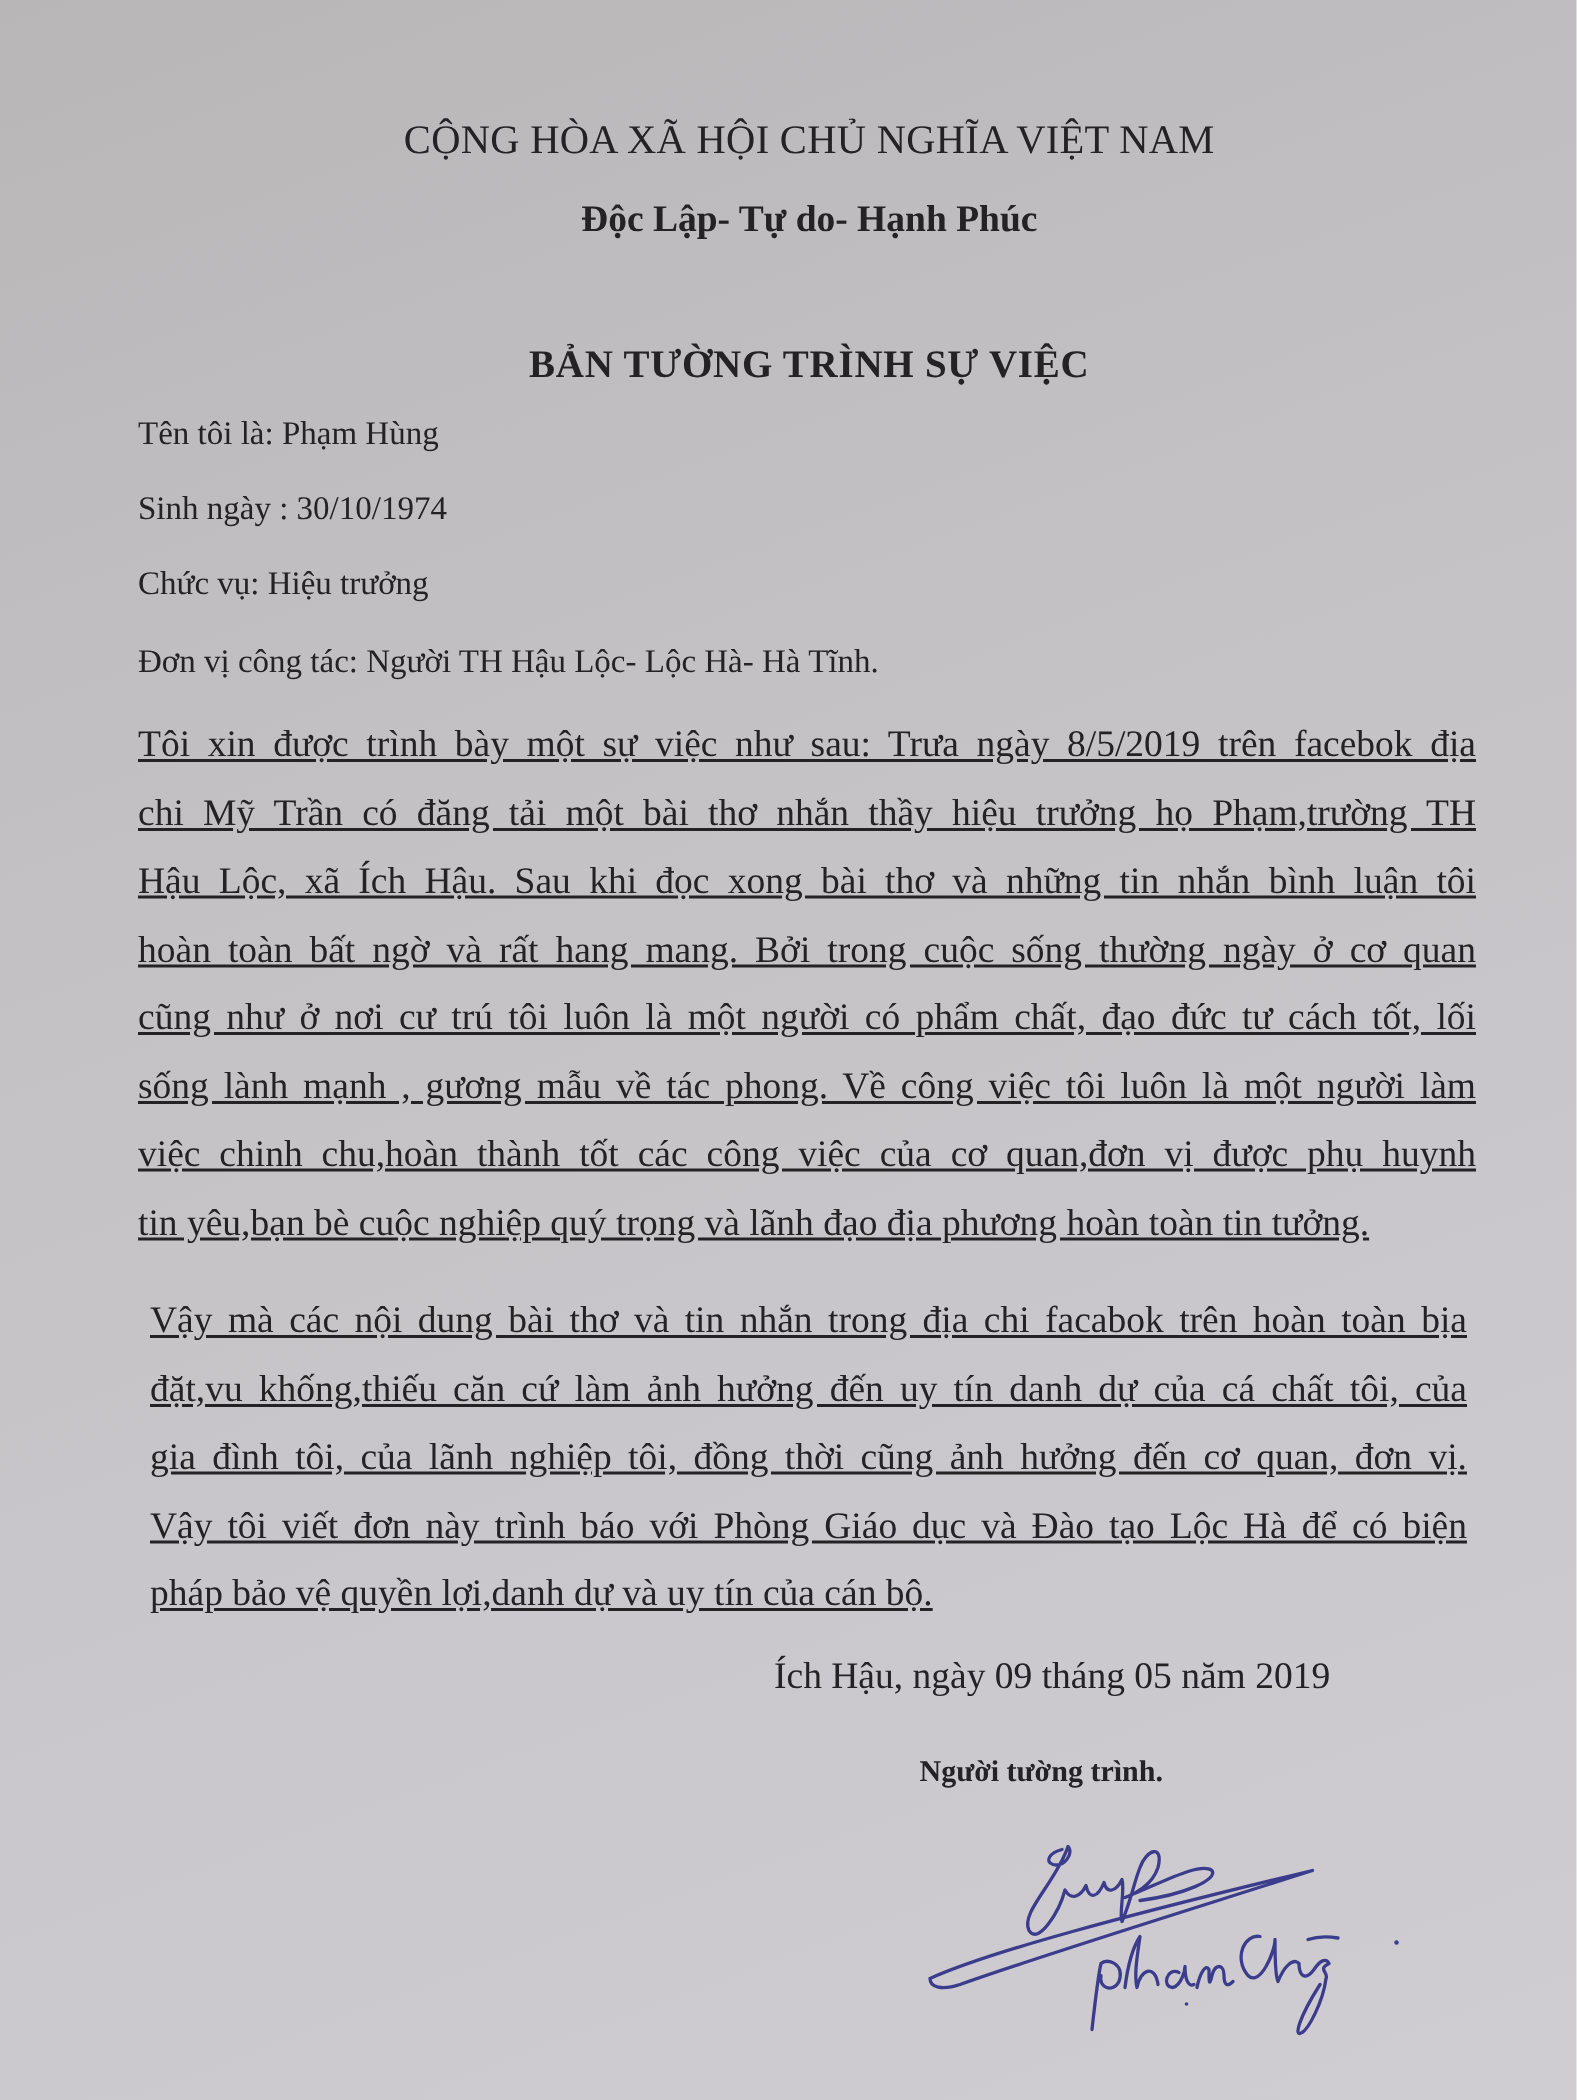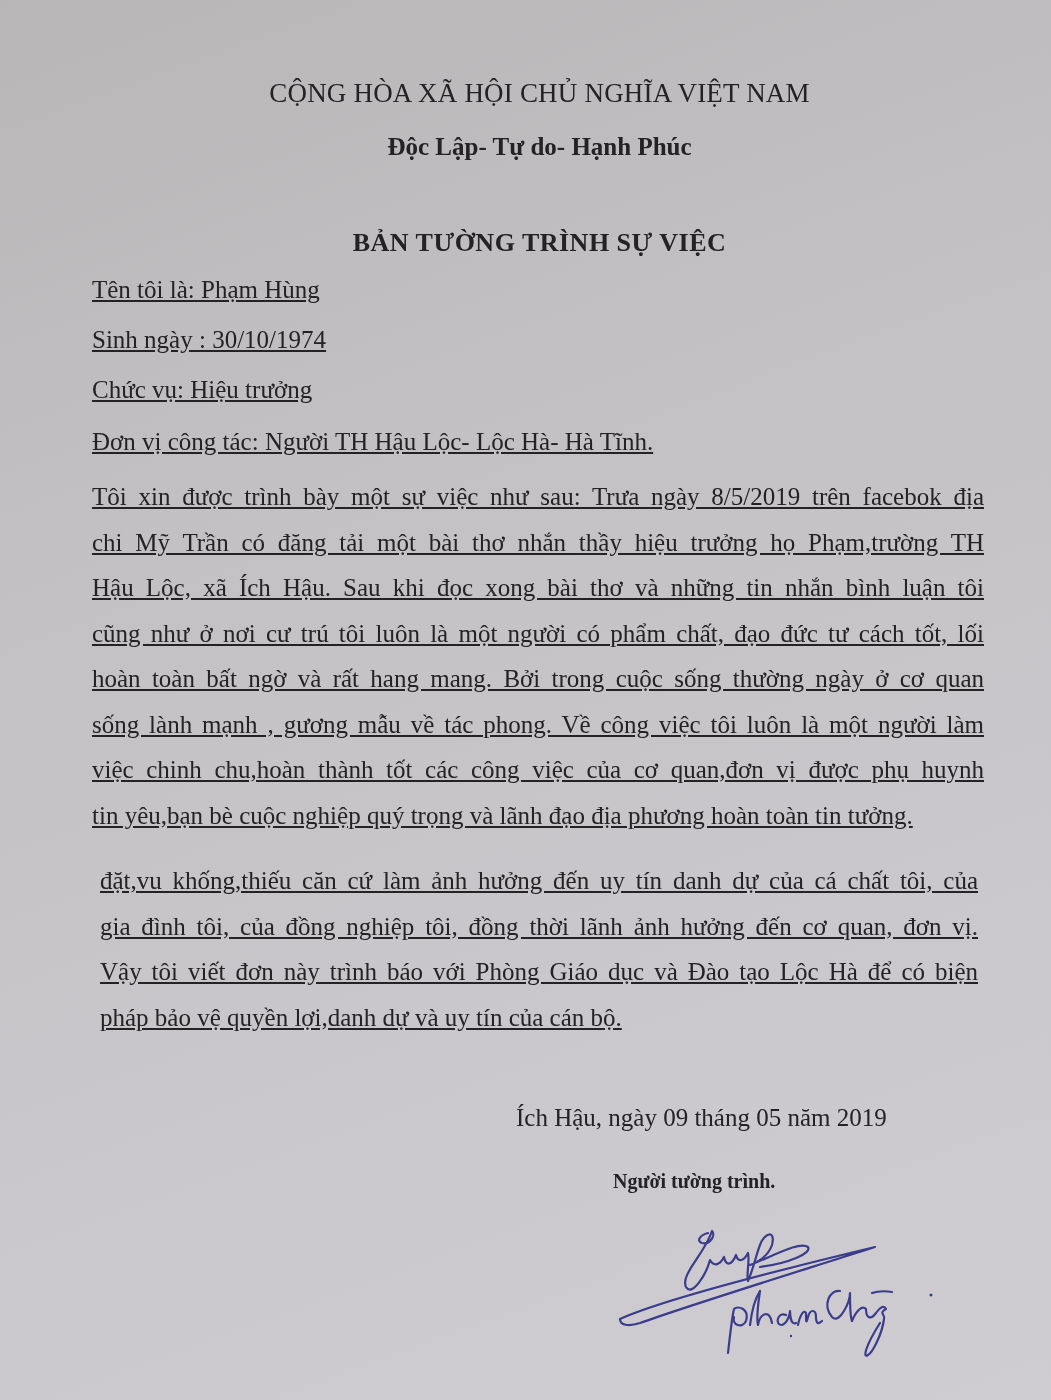--- a/index.html
+++ b/index.html
@@ -8,21 +8,21 @@
     background: linear-gradient(160deg, #b8b6b7 0%, #c3c1c3 35%, #cac8cc 70%, #cfcdd2 100%);
     font-family: "Liberation Serif", "DejaVu Serif", serif;
     color:#242224;
     position:relative;
   }
   .page { position:absolute; left:0; top:0; width:1051px; height:1208px; }
   .center { position:absolute; left:0; width:1051px; text-align:center; white-space:nowrap; }
   .nation { top:78px; font-size:27px; letter-spacing:0.2px; left:14px; }
   .motto { top:133px; font-size:25px; font-weight:bold; left:14px; }
   .title { top:228px; font-size:26px; font-weight:bold; left:14px; letter-spacing:0.5px; }
-  .line { position:absolute; left:92px; font-size:25px; white-space:nowrap;text-decoration:underline; }
+  .line { position:absolute; left:92px; font-size:22px; white-space:nowrap; }
   .para { position:absolute; left:92px; width:892px; font-size:25px; line-height:45.5px; text-align:justify;text-decoration:underline; }
   .para .ln { display:block; text-align:justify; text-align-last:justify; white-space:nowrap; height:45.5px; }
   .para .ln.last { text-align-last:left; }
   .place-date { position:absolute; left:516px; top:1104px; font-size:25px; white-space:nowrap; }
   .signer { position:absolute; left:613px; top:1170px; font-size:20px; font-weight:bold; white-space:nowrap; }
   .signature { position:absolute; left:600px; top:1205px; width:360px; height:170px; }
 </style>
 </head>
 <body>
 
@@ -34,30 +34,31 @@
 
   <div class="line" style="top:276px">Tên tôi là: Phạm Hùng</div>
   <div class="line" style="top:326px">Sinh ngày : 30/10/1974</div>
   <div class="line" style="top:376px">Chức vụ: Hiệu trưởng</div>
   <div class="line" style="top:428px">Đơn vị công tác: Người TH Hậu Lộc- Lộc Hà- Hà Tĩnh.</div>
 
   <div class="para" style="top:474px">
     <span class="ln">Tôi xin được trình bày một sự việc như sau: Trưa ngày 8/5/2019 trên facebok địa</span>
     <span class="ln">chi Mỹ Trần có đăng tải một bài thơ nhắn thầy hiệu trưởng họ Phạm,trường TH</span>
     <span class="ln">Hậu Lộc, xã Ích Hậu. Sau khi đọc xong bài thơ và những tin nhắn bình luận tôi</span>
+    <span class="ln">hoàn toàn bất ngờ và rất hang mang. Bởi trong cuộc sống thường ngày ở cơ quan</span>
     <span class="ln">cũng như ở nơi cư trú tôi luôn là một người có phẩm chất, đạo đức tư cách tốt, lối</span>
-    <span class="ln">hoàn toàn bất ngờ và rất hang mang. Bởi trong cuộc sống thường ngày ở cơ quan</span>
     <span class="ln">sống lành mạnh , gương mẫu về tác phong. Về công việc tôi luôn là một người làm</span>
     <span class="ln">việc chinh chu,hoàn thành tốt các công việc của cơ quan,đơn vị  được phụ huynh</span>
     <span class="ln last">tin yêu,bạn bè cuộc nghiệp quý trọng và lãnh đạo địa phương hoàn toàn tin tưởng.</span>
   </div>
 
   <div class="para" style="top:858px; left:100px; width:878px;">
+    <span class="ln">Vậy mà các nội dung  bài thơ và tin nhắn trong địa chi facabok trên hoàn toàn  bịa</span>
     <span class="ln">đặt,vu khống,thiếu căn cứ làm ảnh hưởng đến uy tín danh dự của cá chất tôi, của</span>
-    <span class="ln">gia đình tôi, của đồng nghiệp tôi, đồng thời lãnh ảnh hưởng đến cơ quan, đơn vị.</span>
+    <span class="ln">gia đình tôi, của lãnh nghiệp tôi, đồng thời cũng ảnh hưởng đến cơ quan, đơn vị.</span>
     <span class="ln">Vậy tôi viết đơn này trình báo với Phòng Giáo dục và Đào tạo Lộc Hà  để có biện</span>
     <span class="ln last">pháp bảo vệ quyền lợi,danh dự và uy tín  của cán bộ.</span>
   </div>
 
   <div class="place-date">Ích Hậu, ngày 09  tháng 05 năm 2019</div>
   <div class="signer">Người tường trình.</div>
 
   <svg class="signature" viewBox="0 0 360 170" fill="none" stroke="#3b3c8c" stroke-width="2.2" stroke-linecap="round" stroke-linejoin="round">
 
     <path d="M108 28 C 100 30, 96 36, 102 38 C 110 40, 116 30, 112 26 C 104 50, 80 70, 86 82 C 92 92, 106 70, 110 55 C 114 62, 120 60, 124 52 C 126 62, 132 60, 136 50 C 138 58, 144 56, 148 48 C 150 56, 146 70, 148 76 C 154 62, 156 50, 160 40 C 164 28, 176 24, 172 40 C 168 52, 156 58, 150 60 C 175 50, 200 36, 208 42 C 212 48, 190 58, 160 62"></path>

